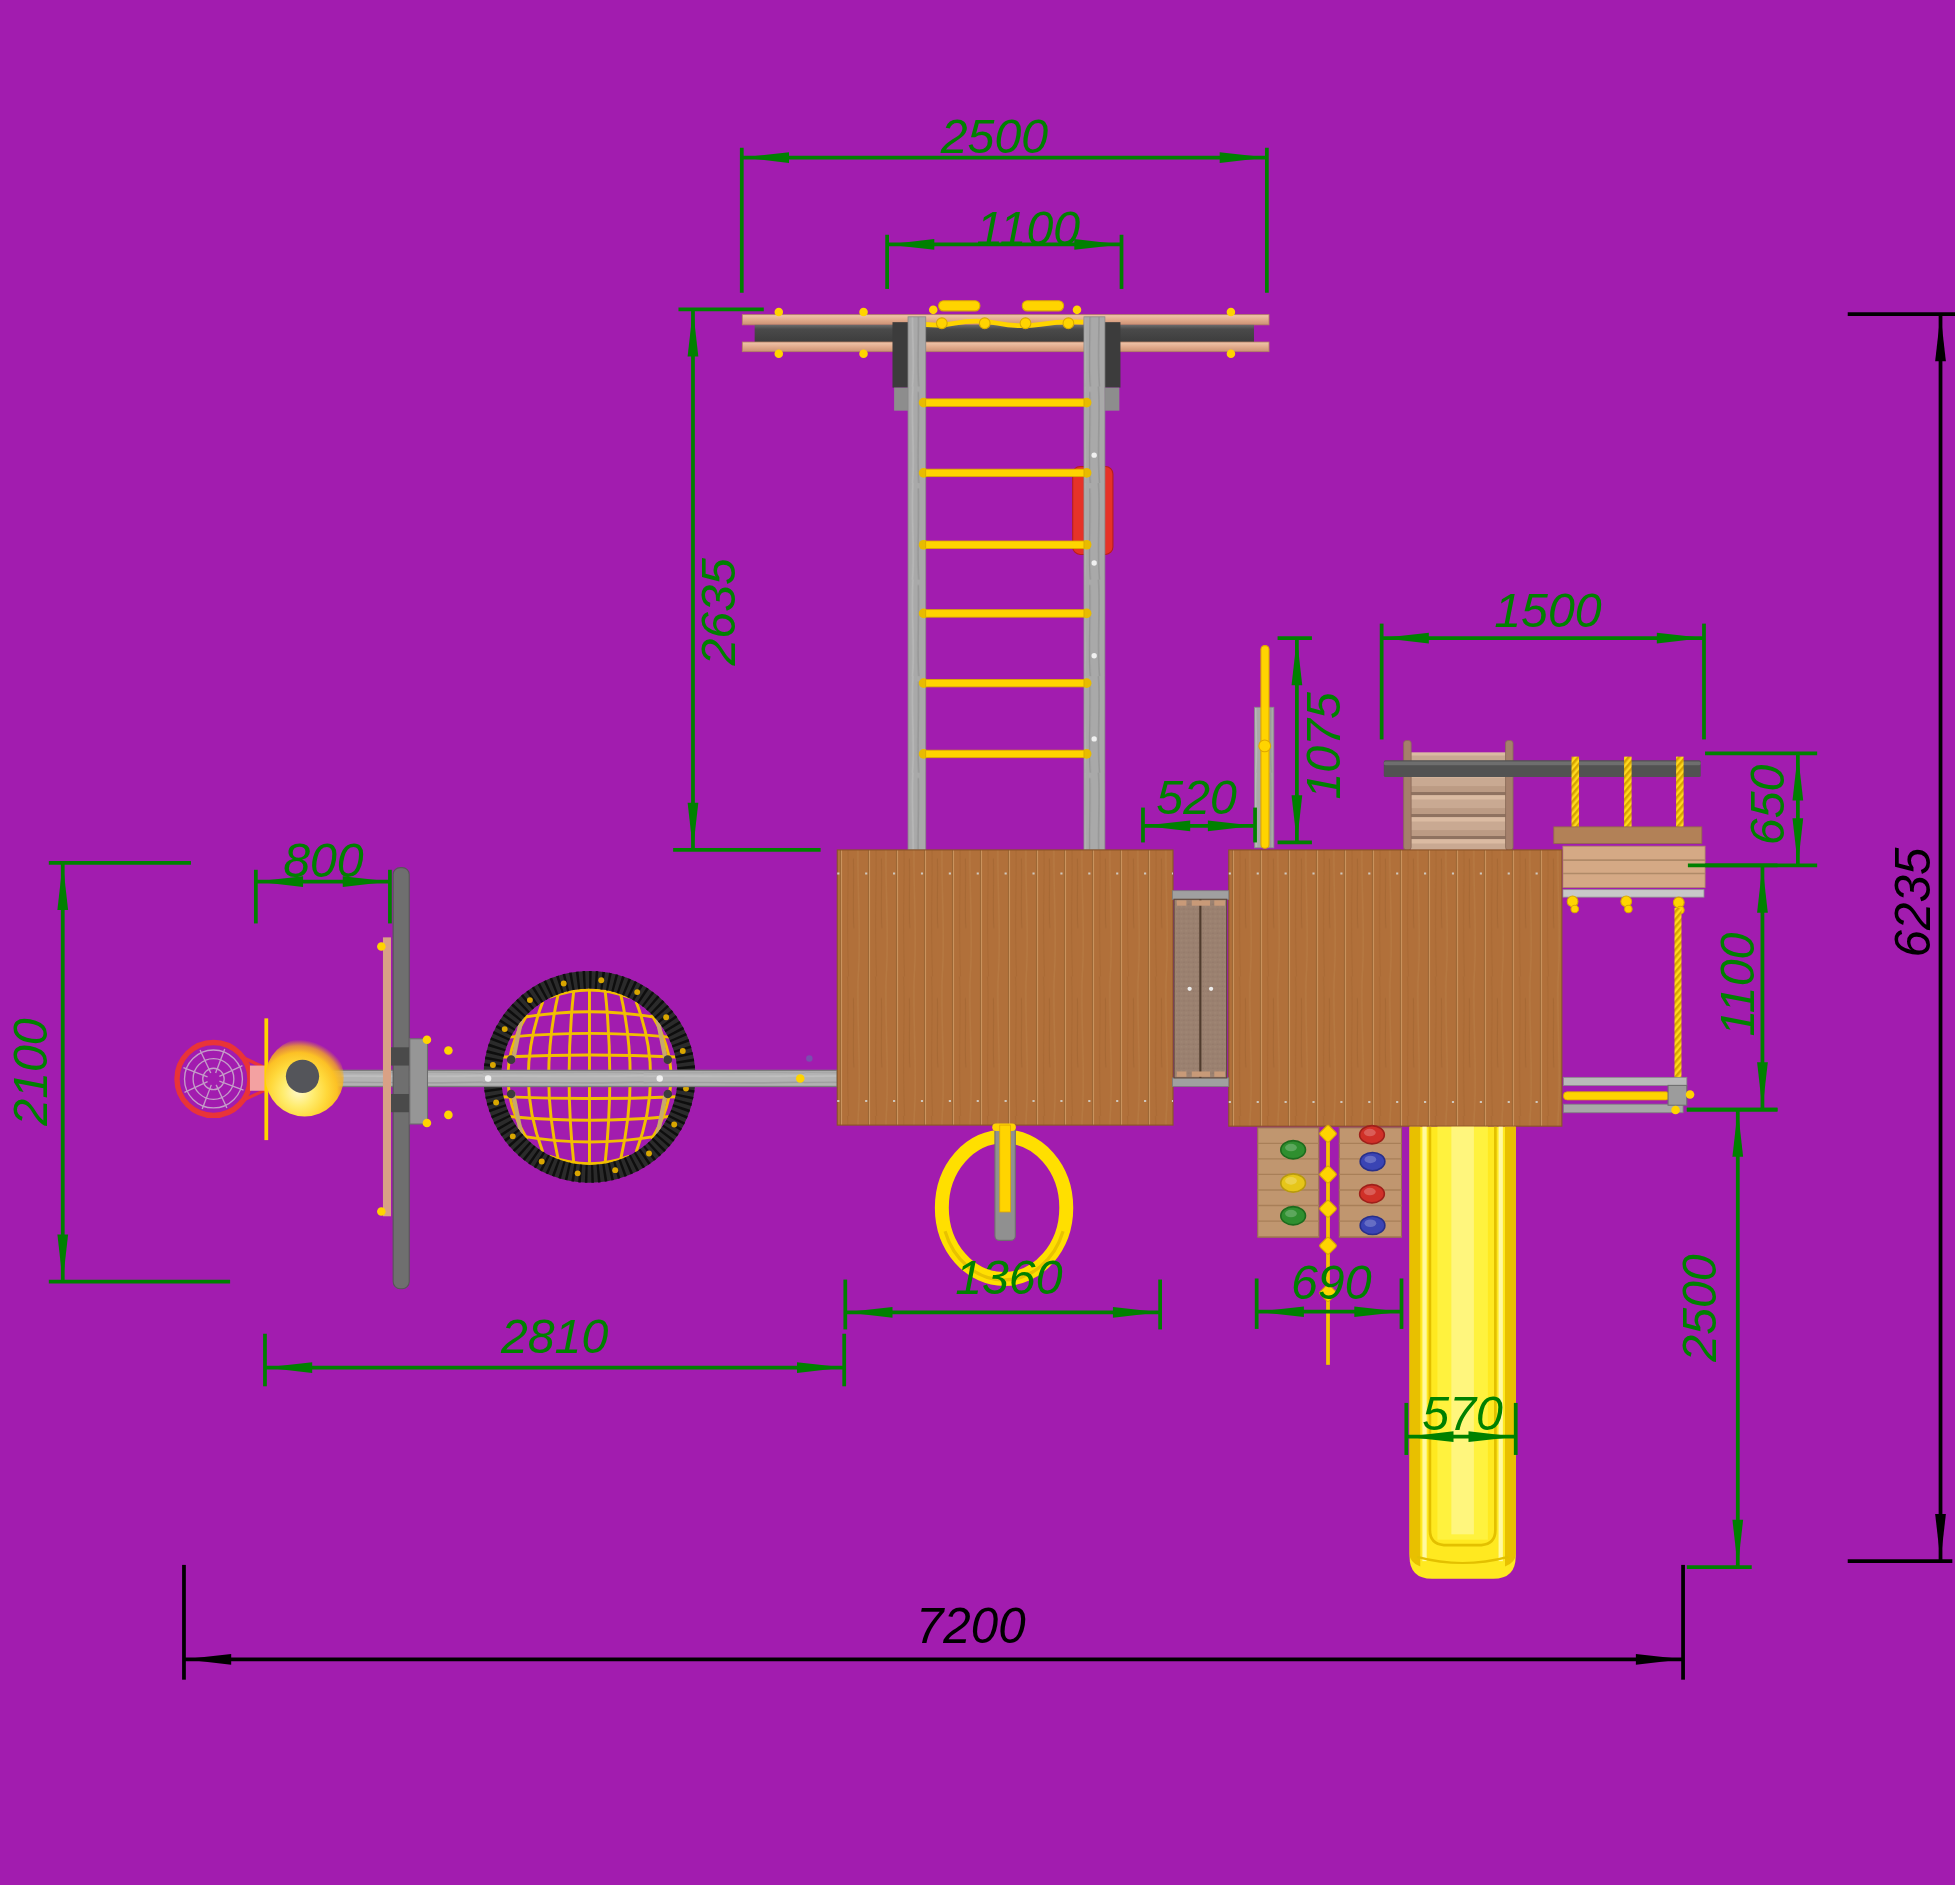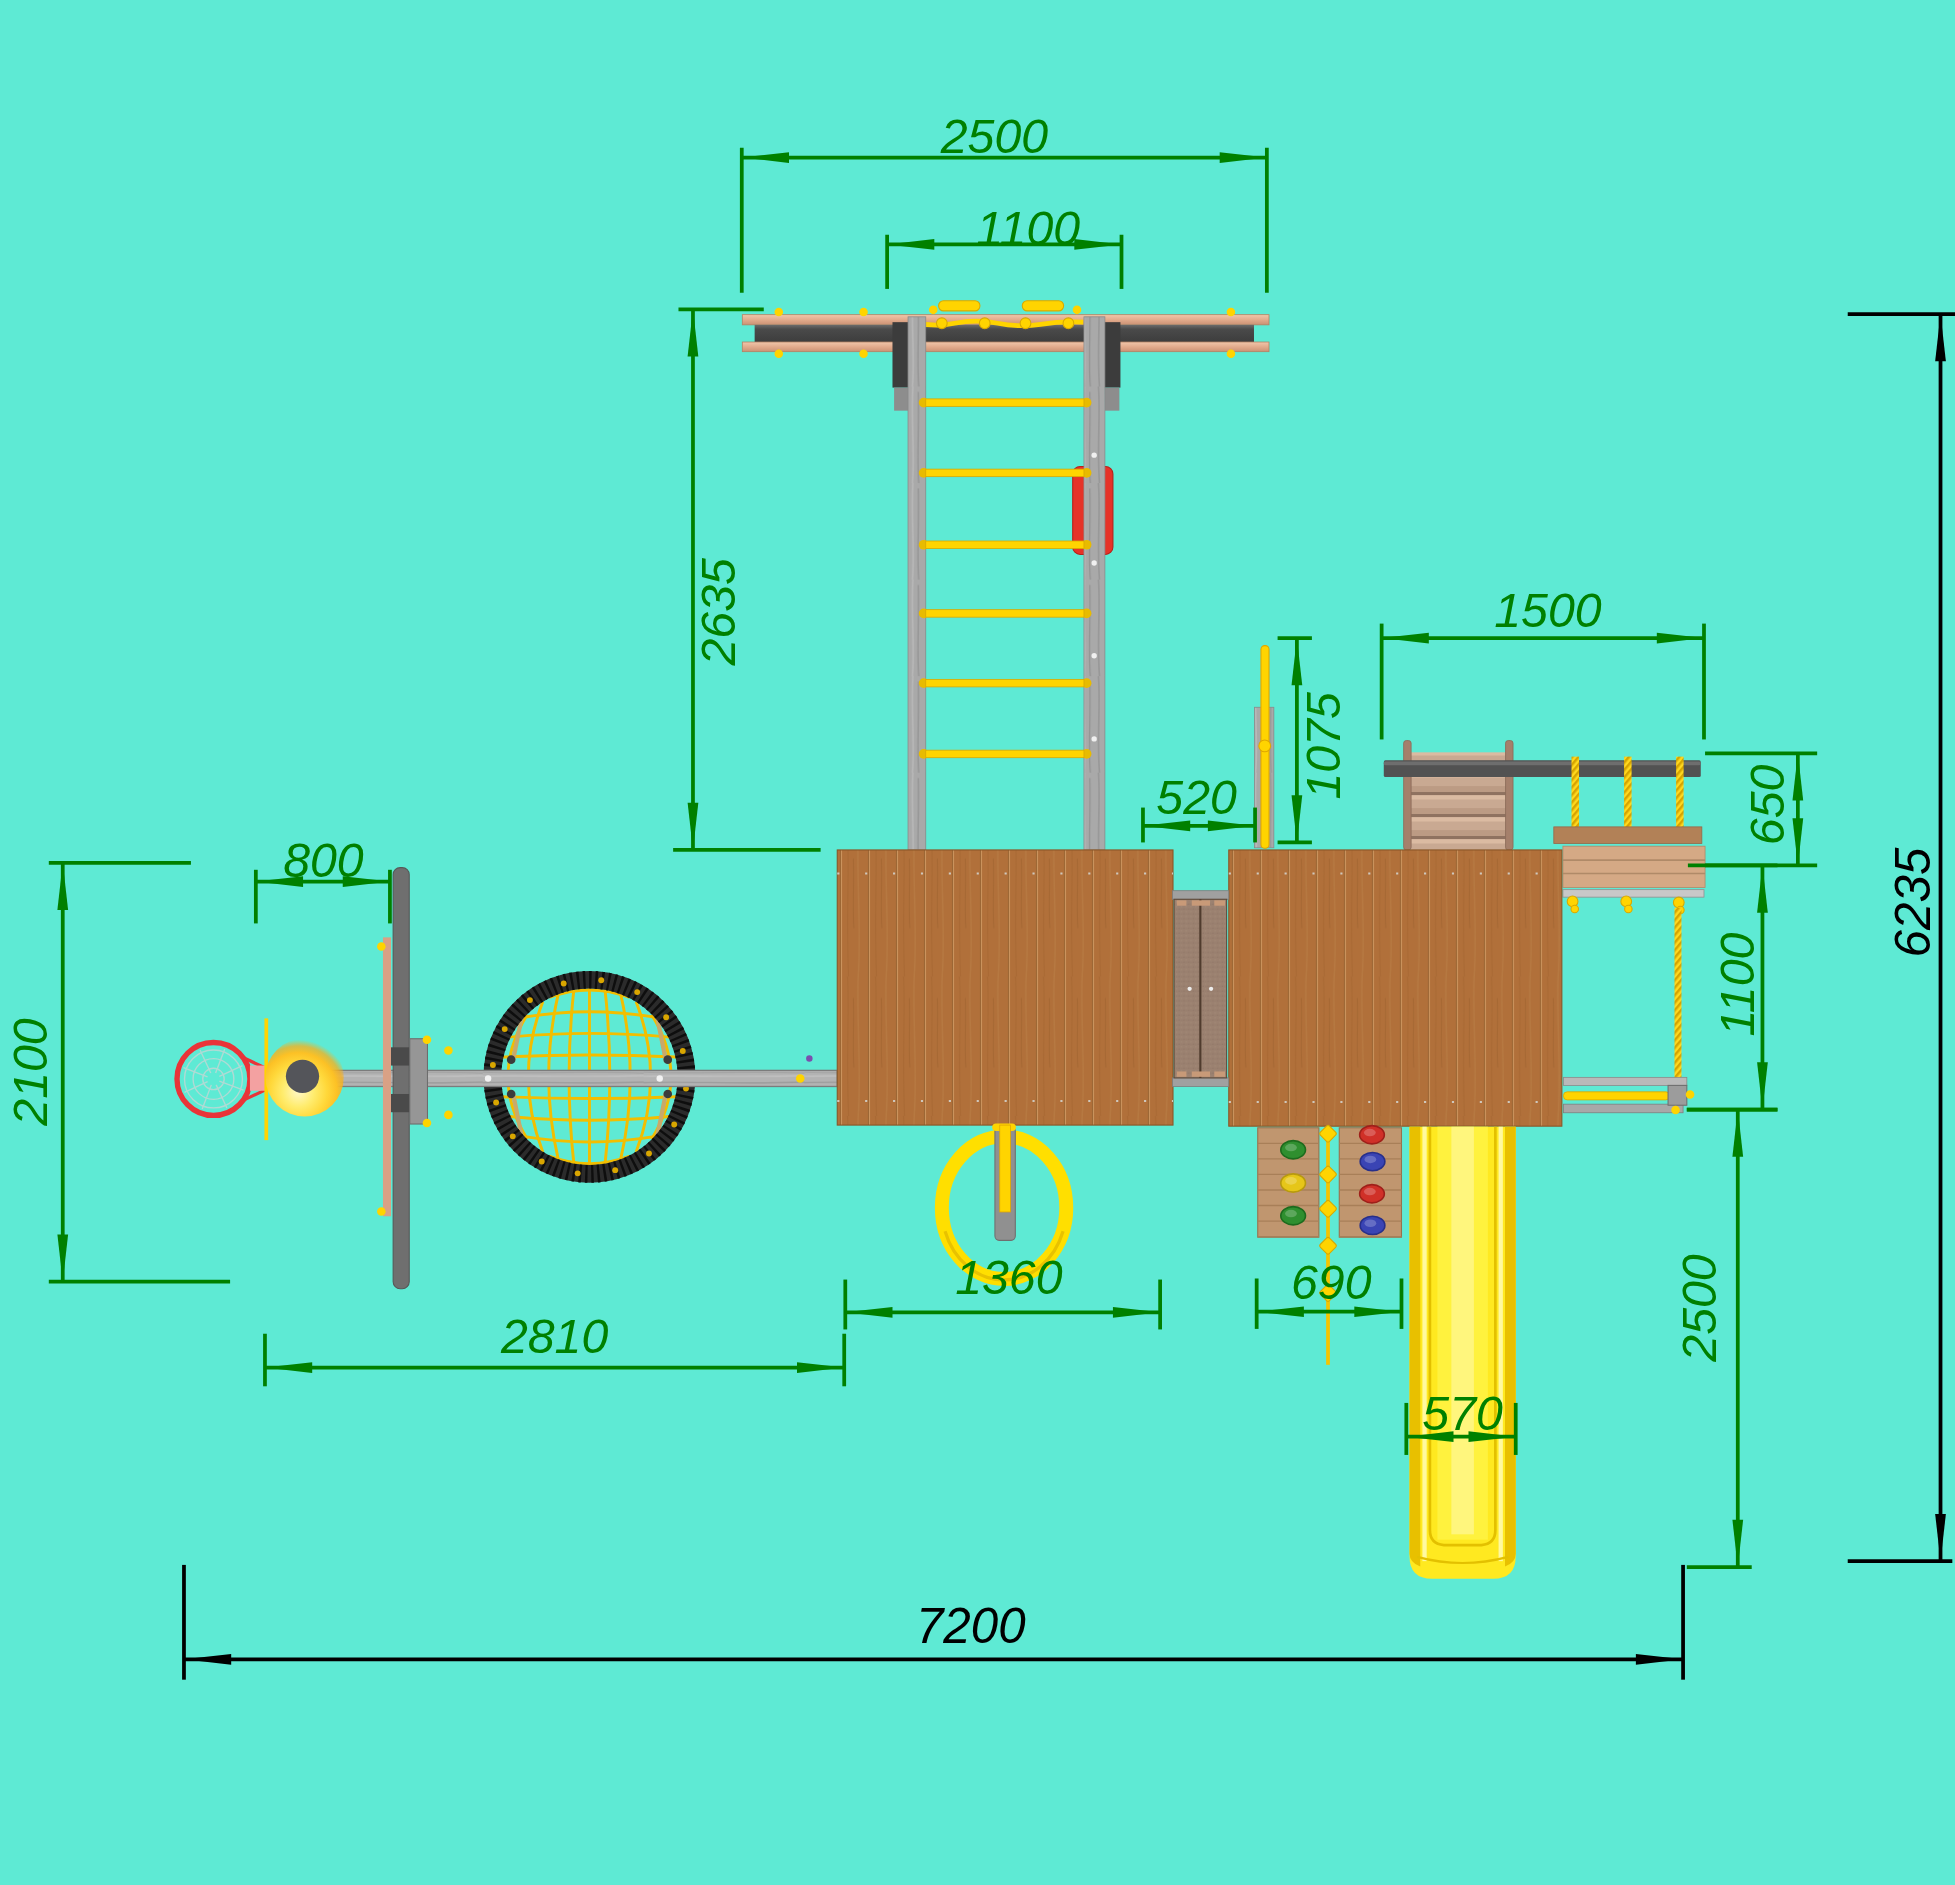--- a/index.html
+++ b/index.html
@@ -1,16 +1,16 @@
 <!DOCTYPE html>
 <html style="font-size:8.6px"><head>
 <meta charset="utf-8">
 <style>
 html,body{margin:0;padding:0;background:#ffffff;}
-.page{position:relative;width:1955px;height:1886px;background:#5eead4;font-family:"Liberation Sans",sans-serif;overflow:hidden;}
+.page{position:relative;width:1955px;height:1886px;background:#a21caf;font-family:"Liberation Sans",sans-serif;overflow:hidden;}
 </style>
 </head>
 <body>
 
 <div class="page">
 <svg width="1955" height="1886" viewBox="0 0 3645 3515" font-family="Liberation Sans, sans-serif">
 <defs>
 <pattern id="deckwood" width="52.2" height="260" patternUnits="userSpaceOnUse">
   <rect width="52.2" height="260" fill="#b1703a"></rect>
   <rect x="0" width="1.8" height="260" fill="#95602e"></rect>

